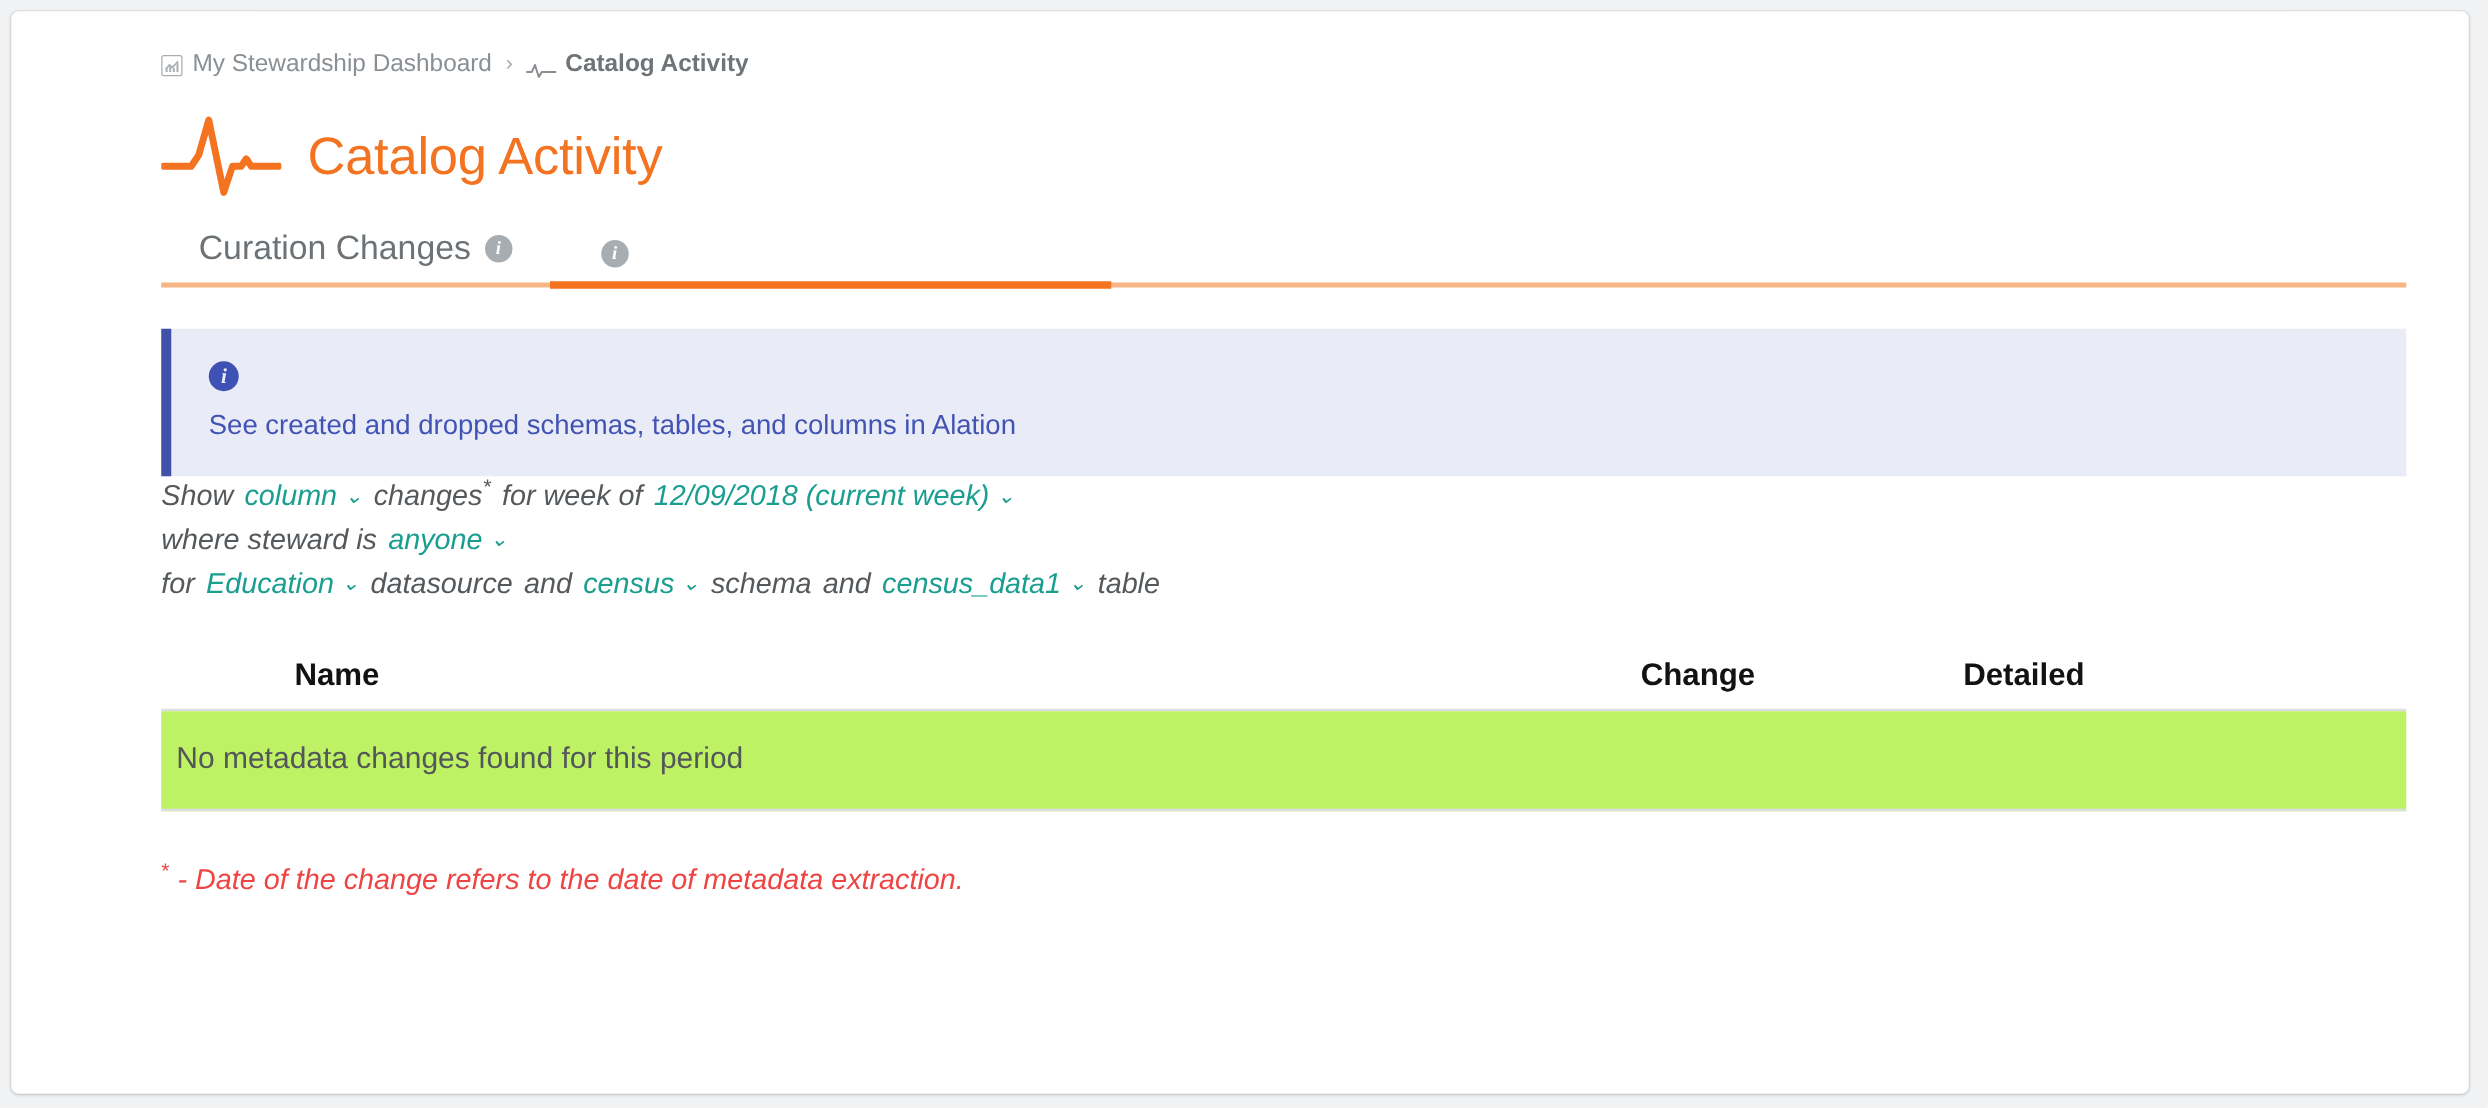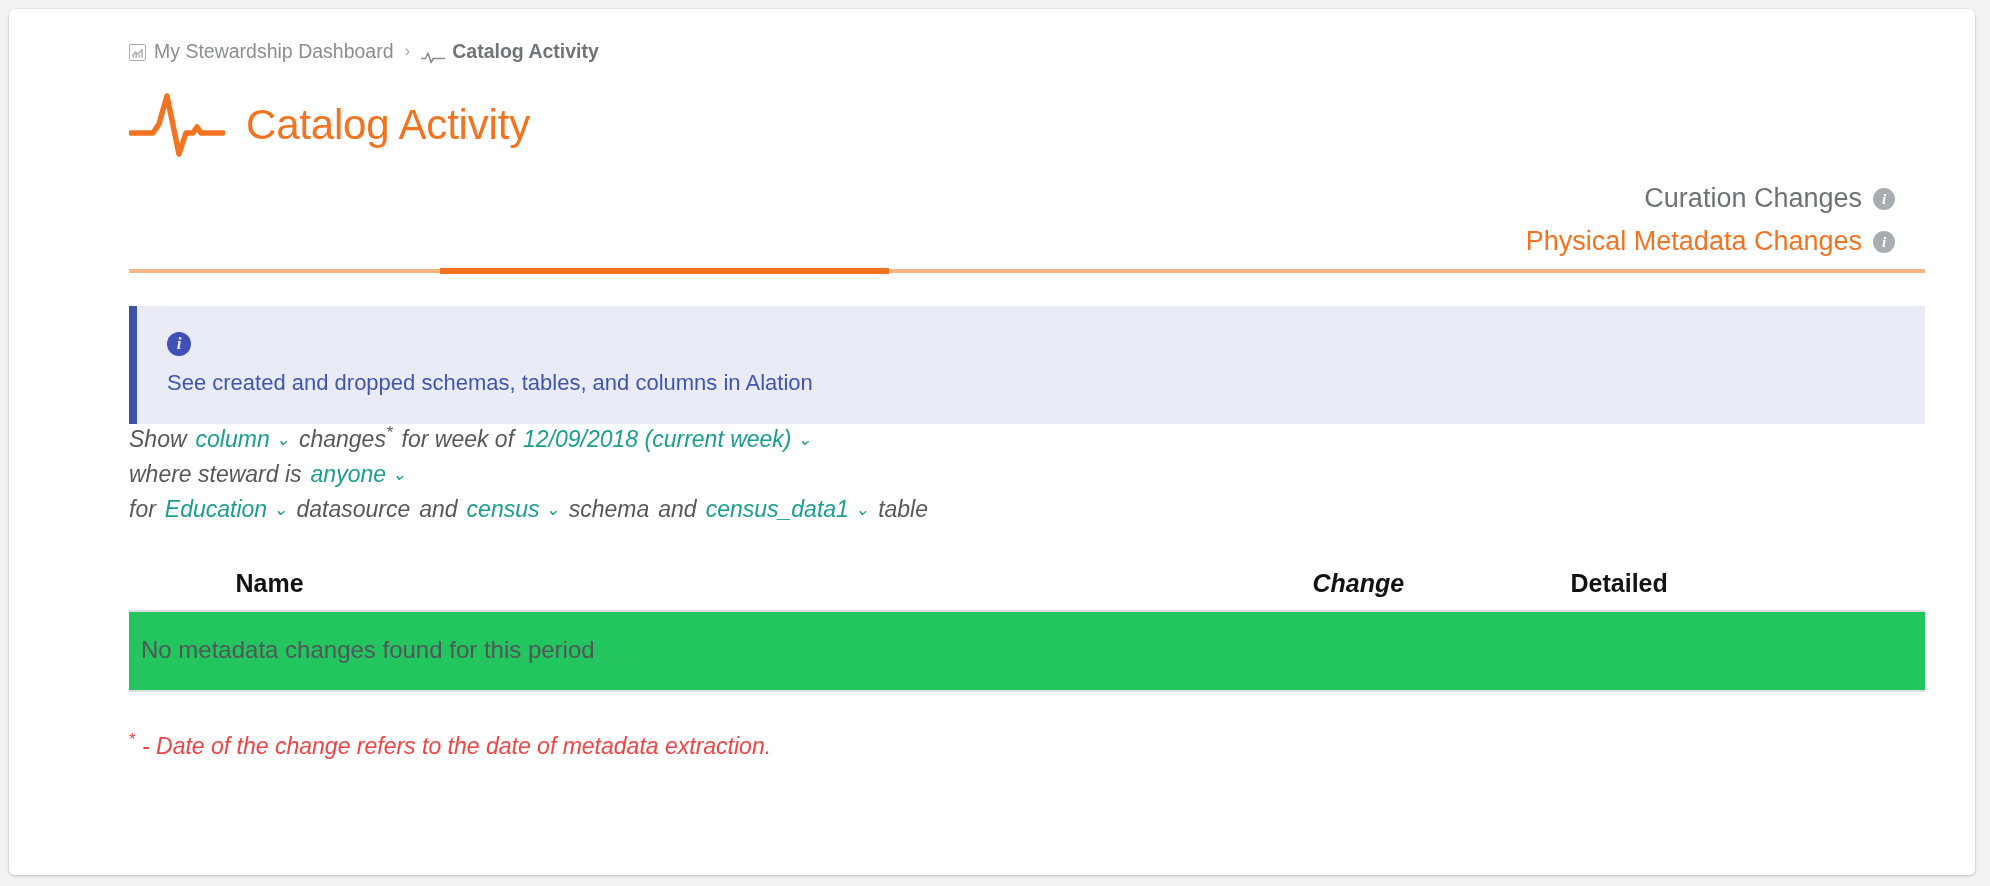--- a/index.html
+++ b/index.html
@@ -79,21 +79,21 @@
     font-weight: normal;
     letter-spacing: -0.2px;
   }
 
   
   .tabs-wrap {
     margin-top: 22px;
     width: 1796px;
     position: relative;
   }
-  .tabs { display: flex; align-items: flex-end; flex-direction: column; }
+  .tabs { display: flex; align-items: flex-end; }
   .tab {
     display: flex;
     align-items: center;
     font-size: 27px;
     color: #6c7276;
     padding: 0 30px 12px 30px;
     cursor: pointer;
     white-space: nowrap;
   }
   .tab.active { color: #f37321; }
@@ -204,24 +204,24 @@
     padding-bottom: 12px;
     border-bottom: 2px solid #dcdedf;
     justify-content: center;
   }
   .th {
     font-size: 25px;
     font-weight: bold;
     color: #101214;
   }
   .th-name  { width: 1089px; padding-left: 12px; }
-  .th-change{ width: 258px; font-style: italic; }
+  .th-change{ width: 258px; }
   .th-detail{ width: 260px; }
   .empty-row {
-    background: #22c55e;
+    background: #bef264;
     border-bottom: 2px solid #dcdedf;
     padding: 24px 0 26px 12px;
     font-size: 24px;
     color: #53575a;
   }
 
   .footnote {
     margin-top: 41px;
     font-size: 23px;
     color: #ef4444;
@@ -270,21 +270,20 @@
         <h1 class="page-title">Catalog Activity</h1>
       </div>
 
       <div class="tabs-wrap">
         <div class="tabs">
           <div class="tab">
             <span>Curation Changes</span>
             <span class="info-dot">i</span>
           </div>
           <div class="tab active">
-            <span>Physical Metadata Changes</span>
             <span class="info-dot">i</span>
           </div>
         </div>
         <div class="tab-underline">
           <div class="active-seg"></div>
         </div>
       </div>
 
       <div class="banner">
         <div class="banner-title">

